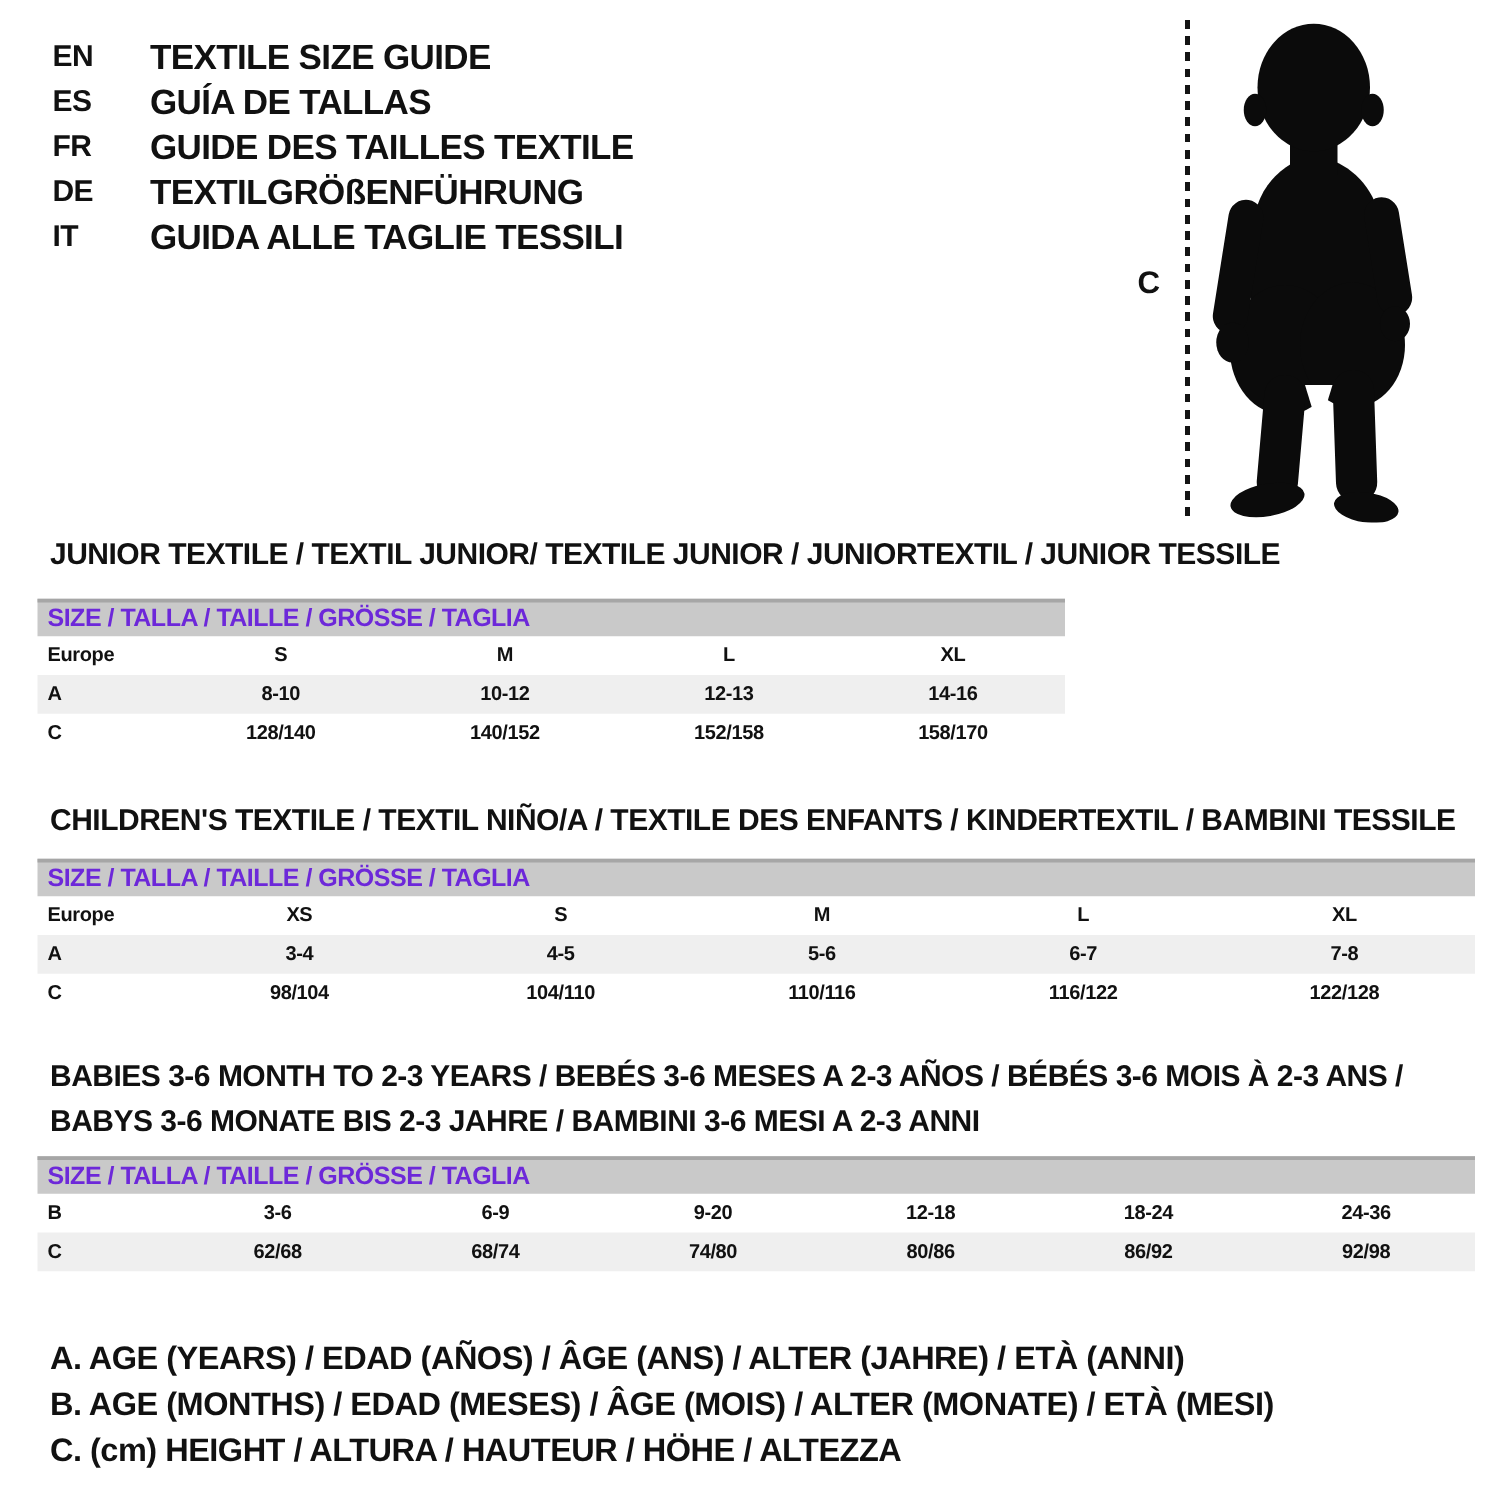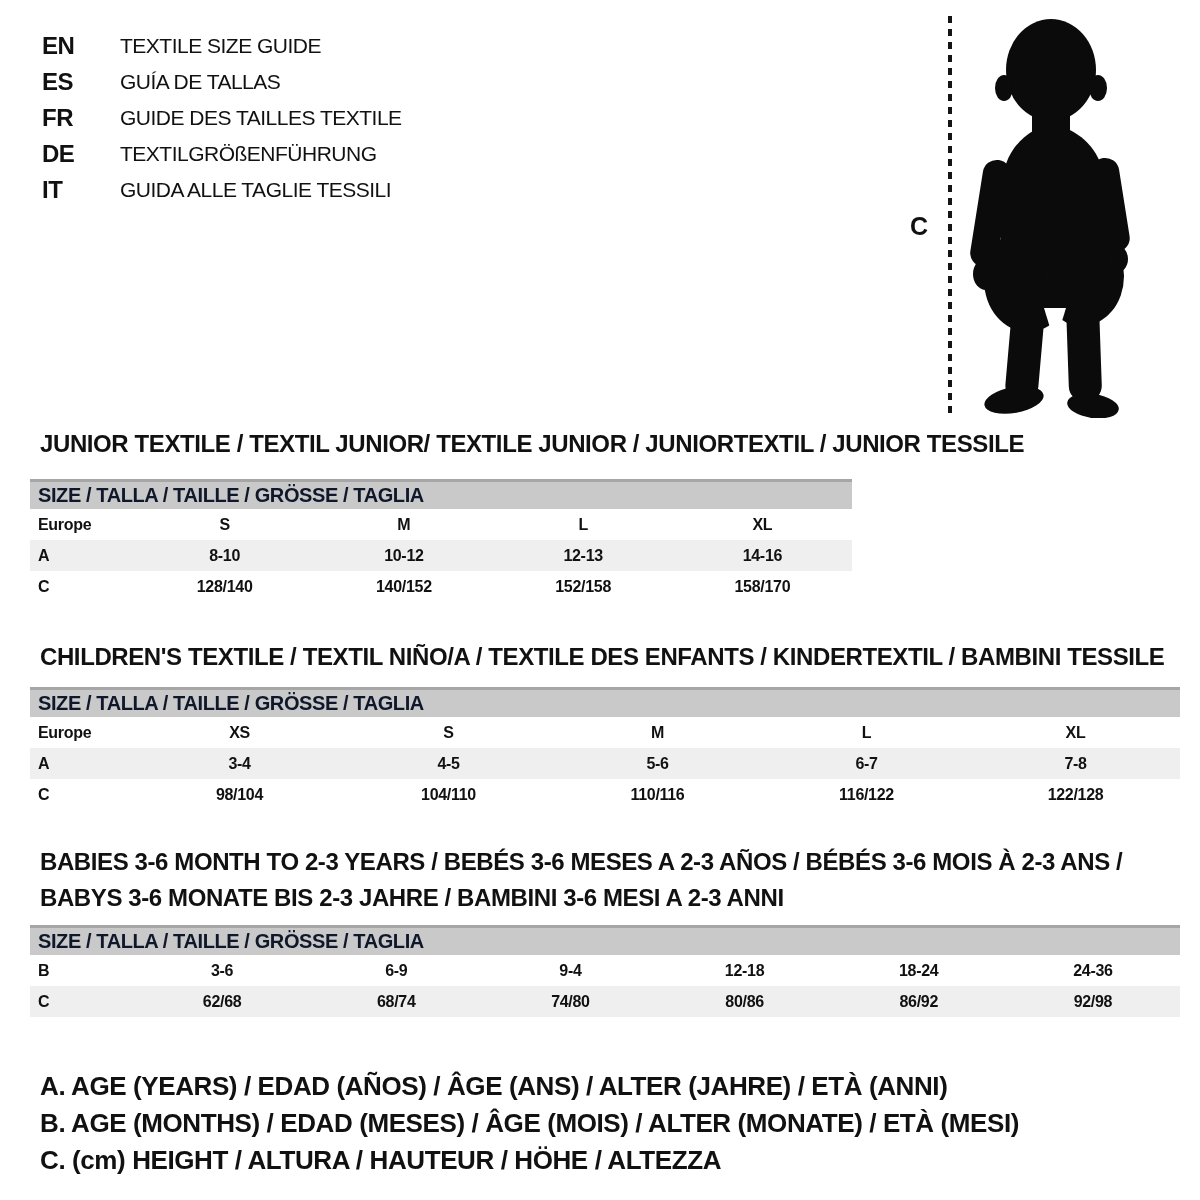--- a/index.html
+++ b/index.html
@@ -6,21 +6,21 @@
   .page {
     position:relative; width:1200px; height:1200px;
     background:#ffffff; overflow:hidden;
     font-family:"Liberation Sans", sans-serif; color:#111111;
   }
 
   
   .langs { position:absolute; left:42px; top:28px; }
   .lang-row { display:flex; height:36px; align-items:center; }
   .lang-code { width:78px; font-weight:700; font-size:24px; letter-spacing:-0.5px; }
-  .lang-label { font-weight:400; font-size:21px; letter-spacing:-0.5px; white-space:nowrap; }
+  .lang-label { font-weight:700; font-size:28px; letter-spacing:-0.5px; white-space:nowrap; }
 
   
   .measure-line {
     position:absolute; left:948px; top:16px; width:4px; height:398px;
     background:repeating-linear-gradient(to bottom, #141414 0 7px, transparent 7px 13px);
   }
   .measure-label { position:absolute; left:910px; top:212px; font-size:25px; font-weight:700; }
   .silhouette { position:absolute; left:956px; top:12px; }
 
   
@@ -32,21 +32,21 @@
 
   
   .table { position:absolute; left:30px; }
   #tb-junior  { top:479px; }
   #tb-children{ top:687px; }
   #tb-babies  { top:925px; }
   .w-junior { width:822px; }
   .w-wide   { width:1150px; }
   .size-bar {
     height:27px; border-top:3px solid #a6a6a6; background:#c9c9c9;
-    color:#0f172a; font-weight:700; font-size:20px; letter-spacing:-0.4px;
+    color:#6d28d9; font-weight:700; font-size:20px; letter-spacing:-0.4px;
     padding-left:8px; display:flex; align-items:center;
   }
   .trow { display:grid; height:31px; align-items:center; font-size:16px; font-weight:700; letter-spacing:-0.3px; }
   .cols-4 { grid-template-columns:105px repeat(4,1fr); }
   .cols-5 { grid-template-columns:105px repeat(5,1fr); }
   .cols-6 { grid-template-columns:105px repeat(6,1fr); }
   .trow span { text-align:center; }
   .trow .rlabel { text-align:left; padding-left:8px; }
   .shaded { background:#efefef; }
 
@@ -170,21 +170,21 @@
   </div>
 
   <div class="sec-title" id="t-babies1">BABIES 3-6 MONTH TO 2-3 YEARS / BEBÉS 3-6 MESES A 2-3 AÑOS / BÉBÉS 3-6 MOIS À 2-3 ANS /</div>
   <div class="sec-title" id="t-babies2">BABYS 3-6 MONATE BIS 2-3 JAHRE / BAMBINI 3-6 MESI A 2-3 ANNI</div>
   <div class="table w-wide" id="tb-babies">
     <div class="size-bar">SIZE / TALLA / TAILLE / GRÖSSE / TAGLIA</div>
     <div class="trow cols-6">
       <span class="rlabel">B</span>
       <span>3-6</span>
       <span>6-9</span>
-      <span>9-4</span>
+      <span>9-20</span>
       <span>12-18</span>
       <span>18-24</span>
       <span>24-36</span>
     </div>
     <div class="trow cols-6 shaded">
       <span class="rlabel">C</span>
       <span>62/68</span>
       <span>68/74</span>
       <span>74/80</span>
       <span>80/86</span>

